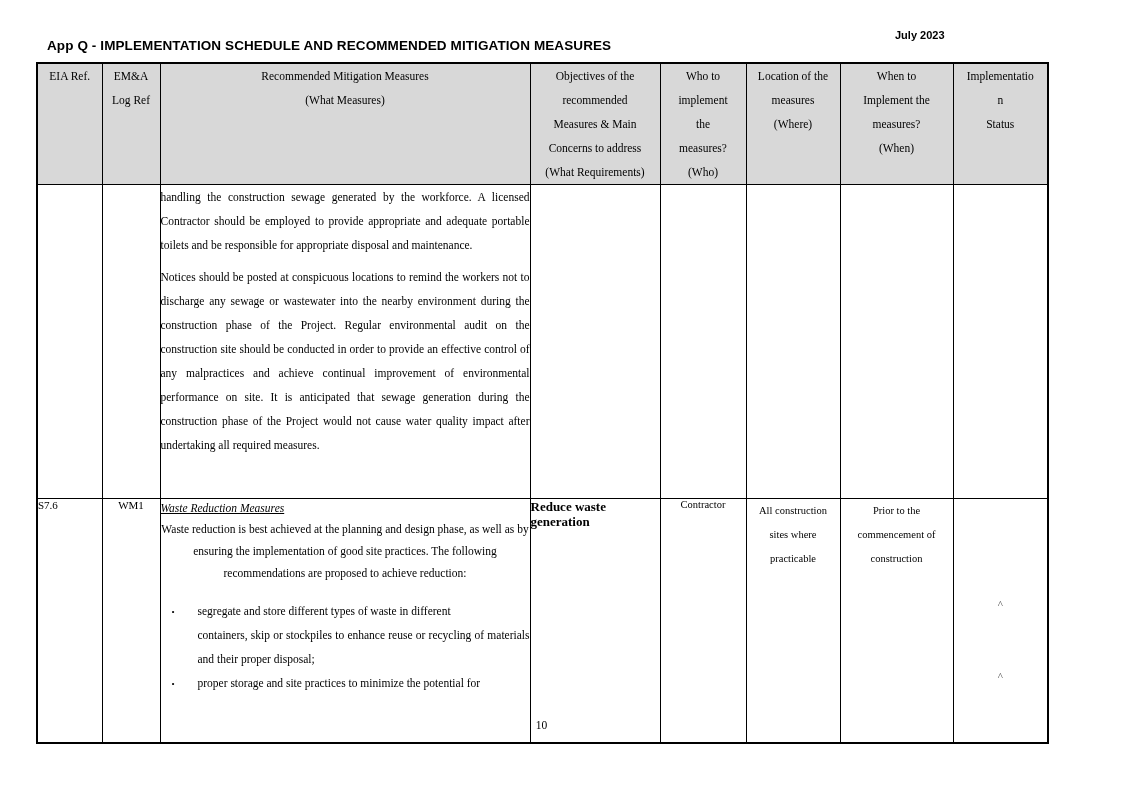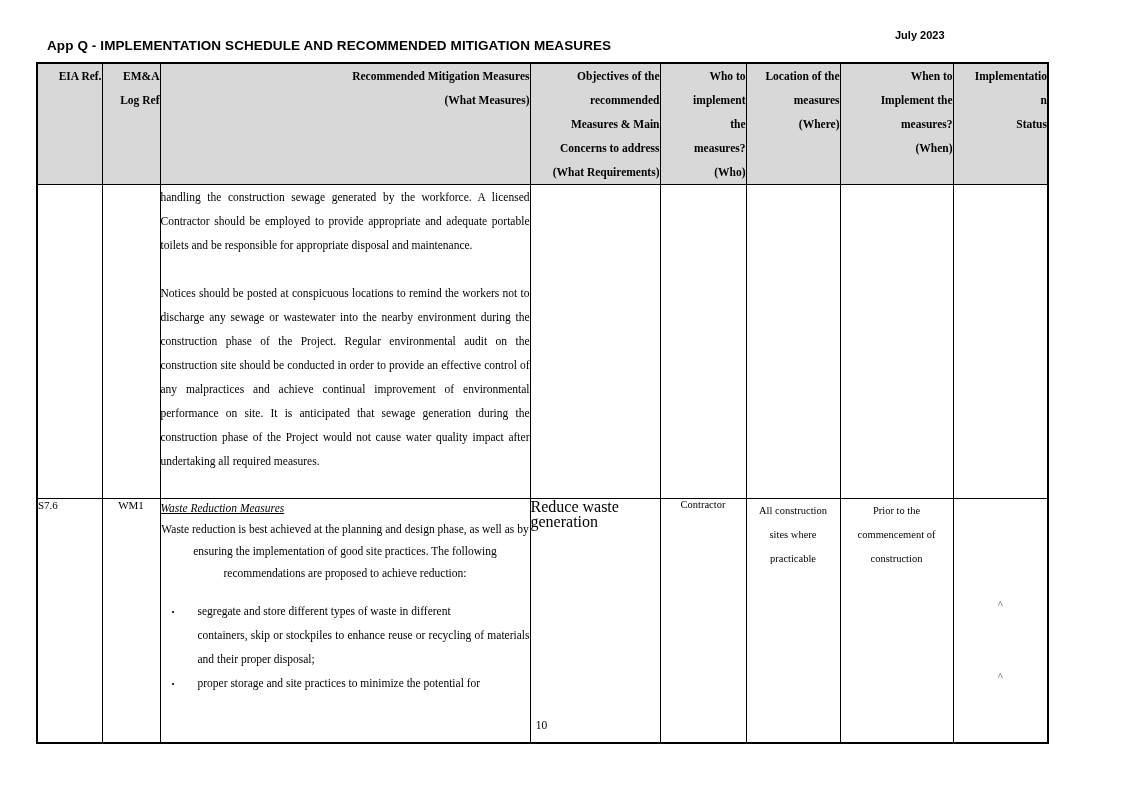--- a/index.html
+++ b/index.html
@@ -31,34 +31,34 @@
     border:2px solid #000;
   }
   table.impl th, table.impl td {
     border:1px solid #000;
     vertical-align:top;
     padding:0;
     overflow:hidden;
   }
   thead th {
     background:#d8d8d8;
-    font-weight:bold; font-size:11.5px;
-    text-align:right; line-height:24px;
+    font-weight:normal; font-size:11.5px;
+    text-align:center; line-height:24px;
     height:121px;
   }
   .hline { line-height:24px; }
   tr.row-cont { height:314px; }
   tr.row-section { height:22px; }
   tr.row-wm1 { height:244px; }
   td.cell-paragraphs {
     padding:0 7px 0 6px;
     font-size:11.5px; line-height:24px;
     text-align:justify;
   }
-  td.cell-paragraphs .para + .para { margin-top:24px; }
+  td.cell-paragraphs .para + .para { margin-top:8px; }
   td.cell-section {
     vertical-align:middle;
     font-weight:bold; font-style:italic;
     font-size:11.5px; padding:2px 5px;
   }
   td.cell-ref { padding:8px 2px 0 7px; font-size:11px; }
   td.cell-log { padding:8px 0 0 0; font-size:11px; text-align:center; }
   td.cell-measures { padding:4px 7px 0 6px; font-size:11.5px;margin-top:40px; }
   .measure-title {
     font-style:italic; text-decoration:underline;
@@ -67,21 +67,21 @@
   .measure-intro { line-height:22px; text-align:center; }
   .bullet-list { margin-top:15px; }
   .bullet-item {
     position:relative; padding-left:37px;
     line-height:24px; text-align:justify;
   }
   .bullet-marker {
     position:absolute; left:11px; top:1px;
     font-size:9px; line-height:24px;
   }
-  td.cell-objectives { padding:7px 4px 0 6px; font-size:16px; line-height:15px; }
+  td.cell-objectives { padding:7px 4px 0 6px; font-size:13px; line-height:15px;font-weight:bold; }
   td.cell-who { padding:7px 2px 0 2px; font-size:10.5px; text-align:center; }
   td.cell-where, td.cell-when { padding:7px 2px 0 2px; font-size:10.5px; text-align:center; }
   .sline { line-height:24px; }
   td.cell-status { position:relative; }
   .status-mark {
     position:absolute; left:0; width:100%;
     text-align:center; font-size:11px; color:#4a4a4a;
   }
   .status-mark.m0 { top:99px; }
   .status-mark.m1 { top:171px; }

